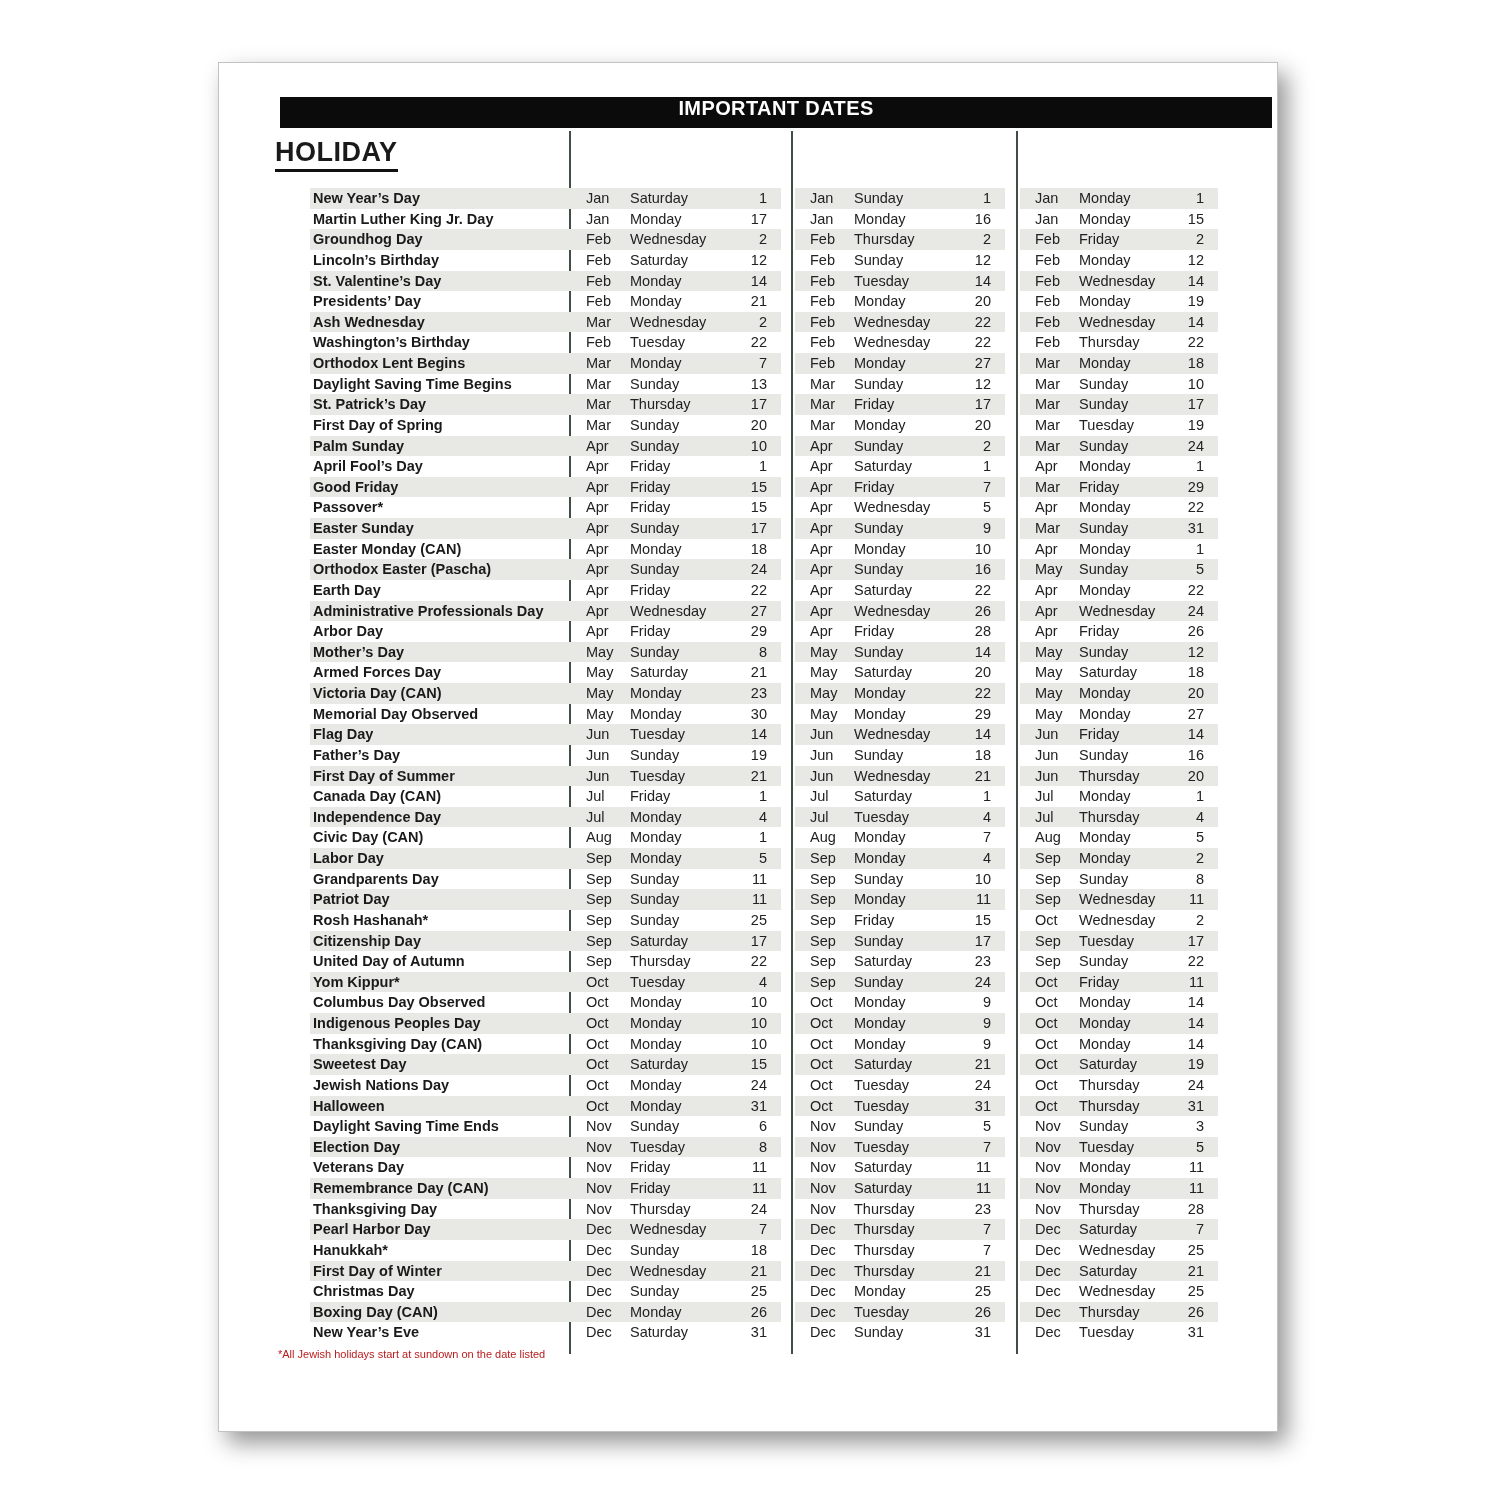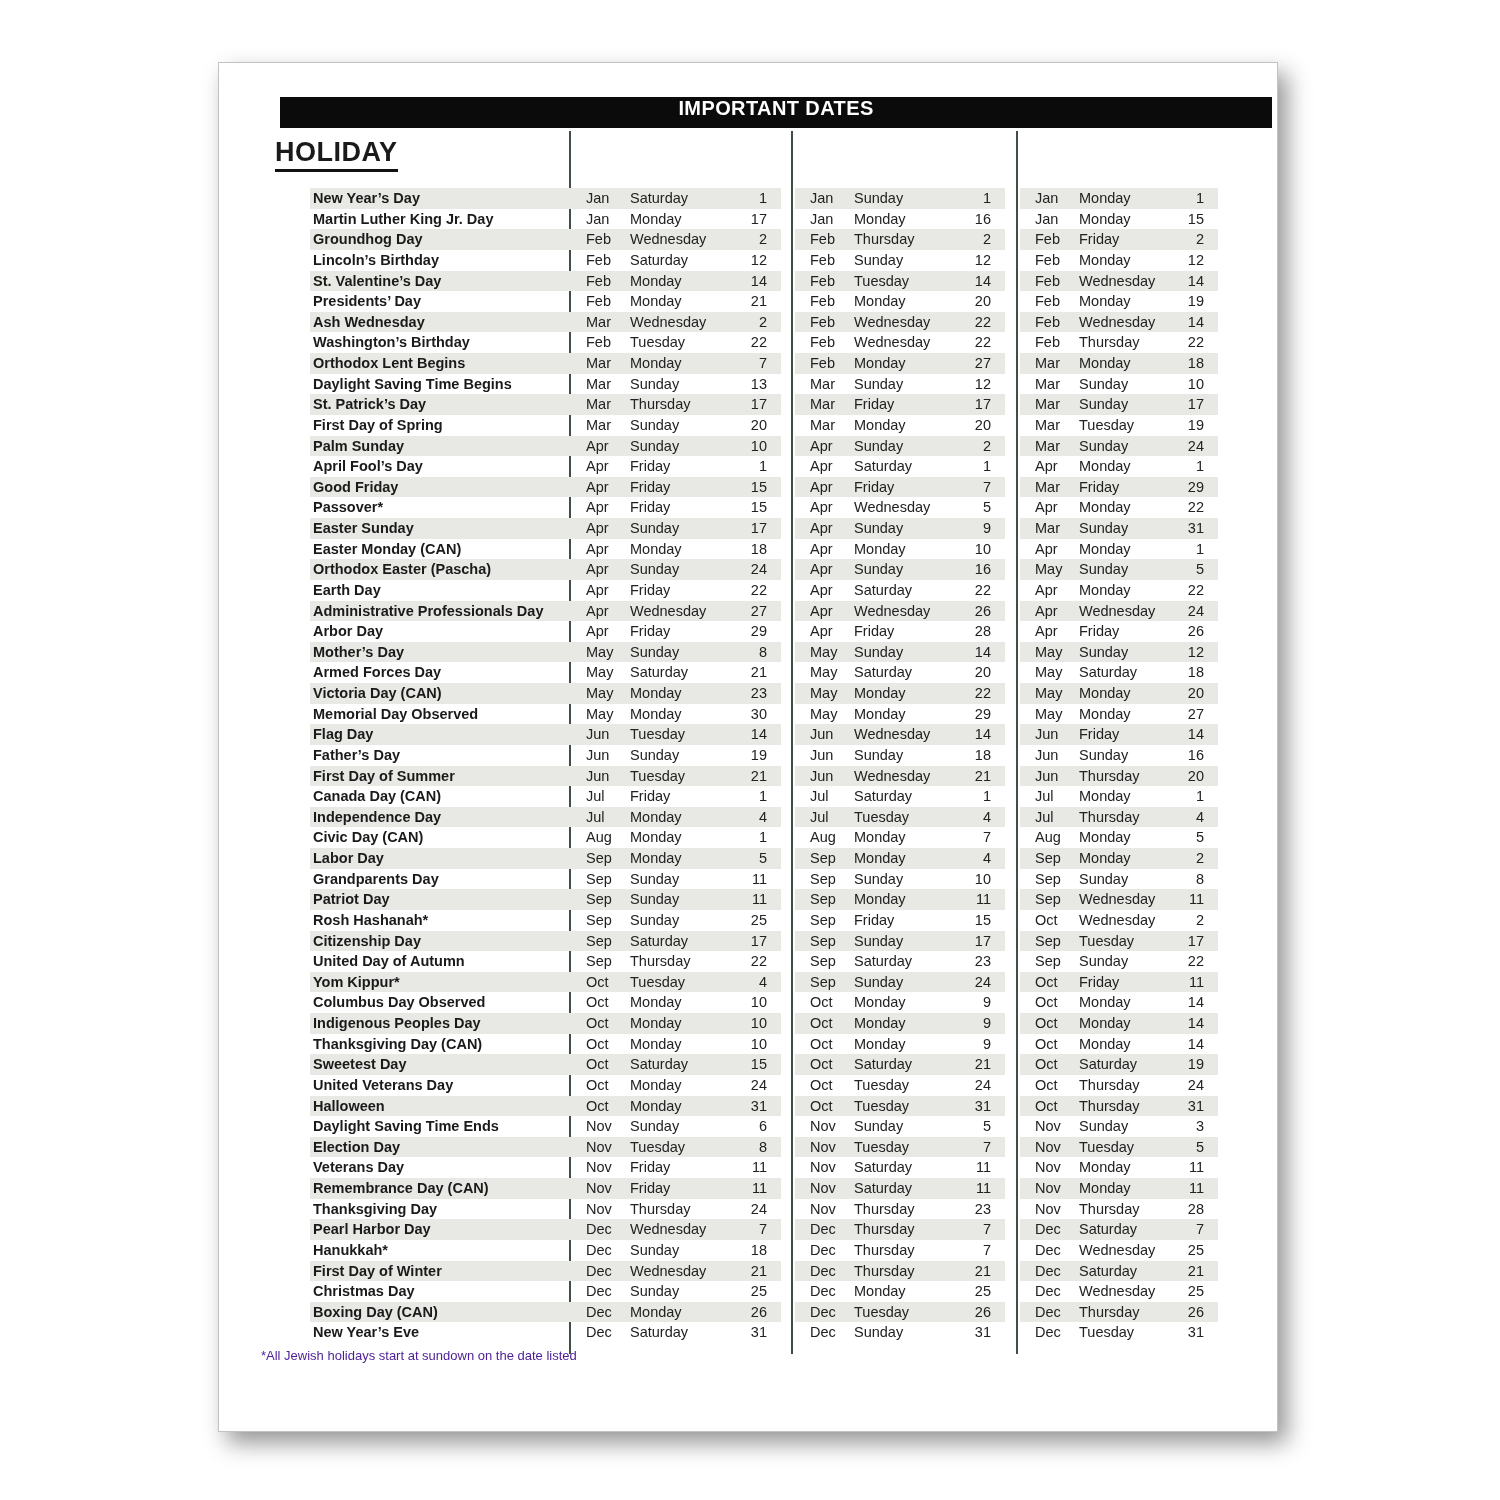--- a/index.html
+++ b/index.html
@@ -55,22 +55,22 @@
   .cell.name  { left: 63px;  width: 277px; font-weight: bold; padding-left: 3px; box-sizing: border-box;
                 white-space: nowrap; overflow: hidden; margin-left: 28px; }
   .cell.grp   { display: grid; grid-template-columns: 44px 1fr 38px; box-sizing: border-box;
                 padding: 0 14px 0 15px; color: #222; }
   .cell.g1 { left: 352px; width: 210px; }
   .cell.g2 { left: 576px; width: 210px; }
   .cell.g3 { left: 801px; width: 198px; }
   .cell.grp .day { text-align: right; }
 
   .footnote {
-    position: absolute; left: 42px; top: 1285px;
-    font-size: 13px; color: #4c1d95;
+    position: absolute; left: 59px; top: 1285px;
+    font-size: 11px; color: #b91c1c;
   }
 </style>
 </head>
 <body>
 
 <div class="canvas">
   <div class="page">
 
     <div class="header-bar">
       <span>IMPORTANT DATES</span>
@@ -851,21 +851,21 @@
             <span class="weekday">Saturday</span>
             <span class="day">21</span>
           </div>
           <div class="cell grp g3">
             <span class="month">Oct</span>
             <span class="weekday">Saturday</span>
             <span class="day">19</span>
           </div>
         </div>
         <div class="row">
-          <div class="cell name">United Veterans Day</div>
+          <div class="cell name">Jewish Nations Day</div>
           <div class="cell grp g1">
             <span class="month">Oct</span>
             <span class="weekday">Monday</span>
             <span class="day">24</span>
           </div>
           <div class="cell grp g2">
             <span class="month">Oct</span>
             <span class="weekday">Tuesday</span>
             <span class="day">24</span>
           </div>

